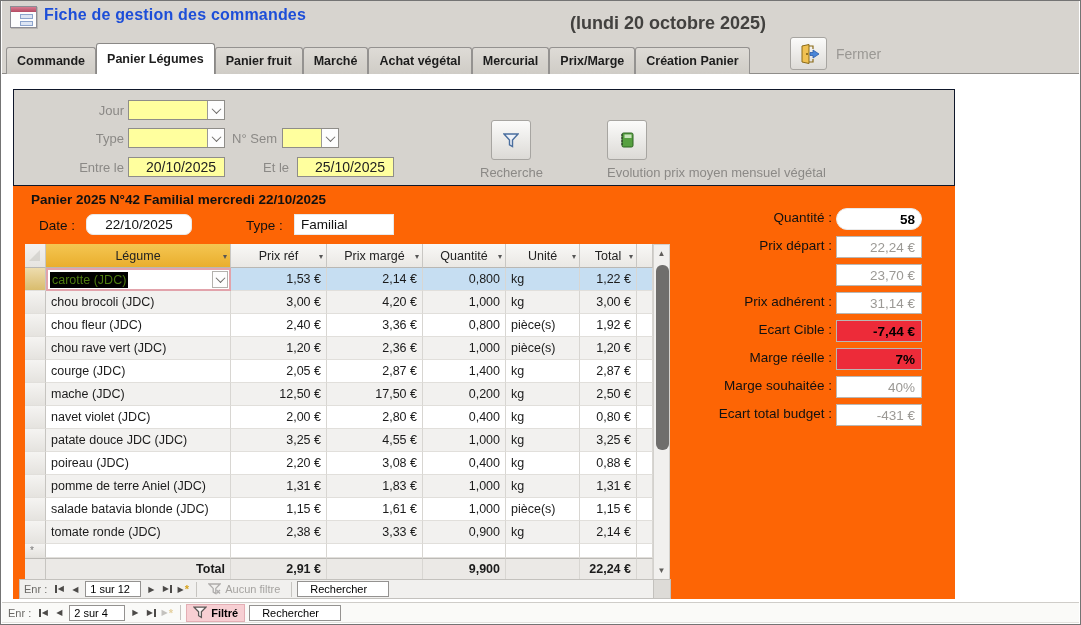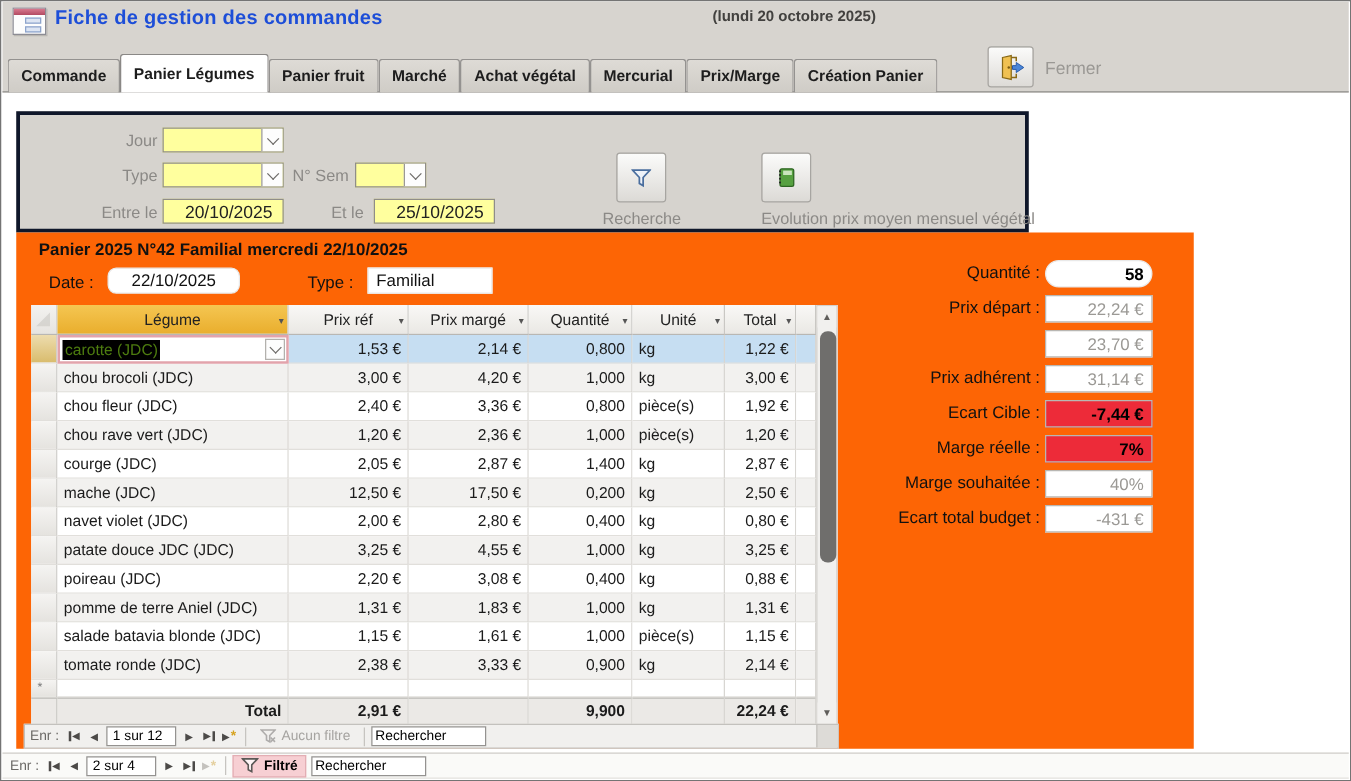--- a/index.html
+++ b/index.html
@@ -10,37 +10,37 @@
     background:#ffffff; border:1px solid #747474; overflow:hidden;
     font-family:"Liberation Sans", sans-serif;
   }
   
   .top-band { position:absolute; left:1px; top:0; width:1077px; height:73px; background:#d7d4cf; border-bottom:1px solid #8f8d8a; }
   .form-icon { position:absolute; left:8px; top:5px; width:27px; height:22px; background:#fdfdfd; border:1px solid #8c8c94; box-shadow:1px 1px 0 #b9b6b1; }
   .form-icon .bar { position:absolute; left:0; top:0; right:0; height:5px; background:linear-gradient(#d97b90,#b34a62); }
   .form-icon .f1,.form-icon .f2 { position:absolute; left:9px; width:13px; height:5px; background:#dde5f3; border:1px solid #8da4cc; }
   .form-icon .f1 { top:7px; } .form-icon .f2 { top:14px; }
   .win-title { position:absolute; left:42px; top:5px; font-size:16px; font-weight:bold; color:#1d4ed8; letter-spacing:0.2px; }
-  .win-title-date { position:absolute; left:568px; top:5px; font-size:12px; font-weight:bold; color:#42413f; }
+  .win-title-date { position:absolute; left:568px; top:12px; font-size:18px; font-weight:bold; color:#42413f; }
   .tab-strip { position:absolute; left:4px; bottom:-1px; display:flex; align-items:flex-end; }
   .tab {
     padding:6px 10px 5px; margin-right:0; font-size:12.5px; font-weight:bold; color:#1d1d1d;
     background:linear-gradient(#dedbd6,#cfccc6); border:1px solid #949290; border-bottom:none;
     border-radius:3px 3px 0 0; height:27px; white-space:nowrap; cursor:default;
   }
   .tab.active { background:#ffffff; height:31px; padding-top:8px; position:relative; z-index:2; border-color:#8a8886; }
   .close-btn {
     position:absolute; left:788px; top:36px; width:37px; height:33px;
     background:linear-gradient(#fbfbfa,#dddbd7); border:1px solid #a7a5a1; border-radius:3px;
     display:flex; align-items:center; justify-content:center;
   }
   .close-label { position:absolute; left:834px; top:45px; font-size:14px; color:#9a9894; }
   
   .content { position:absolute; left:1px; top:74px; width:1077px; height:549px; background:#ffffff; }
-  .filter-panel { position:absolute; left:11px; top:14px; width:810px; height:97px; background:#d6d3ce; border:3px solid #0f172a; }
+  .filter-panel { position:absolute; left:11px; top:14px; width:942px; height:97px; background:#d6d3ce; border:1px solid #0f172a; }
   .flabel { position:absolute; font-size:13px; color:#8b8986; text-align:right; }
   .combo, .ybox {
     position:absolute; height:20px; background:var(--yellow); border:1px solid #8f8d89; font-size:13px; color:#222;
   }
   .combo { padding-right:17px; }
   .combo .drop {
     position:absolute; right:0; top:0; bottom:0; width:17px; background:#fdfdfd; border-left:1px solid #9b9995;
     display:flex; align-items:center; justify-content:center;
   }
   .chev { width:7px; height:7px; border-right:1.6px solid #6d6b68; border-bottom:1.6px solid #6d6b68; transform:rotate(45deg) translate(-1px,-1px); }
@@ -97,21 +97,21 @@
   .nav-btn { display:flex; align-items:center; justify-content:center; width:16px; height:16px; font-size:8px; color:#4c4a48; }
   .nav-btn .bL { border-left:2px solid #4c4a48; padding-left:1px; line-height:8px; }
   .nav-btn .bR { border-right:2px solid #4c4a48; padding-right:1px; line-height:8px; }
   .nav-btn.pale { color:#c4c2be; }
   .nav-star { color:#d6a21e; font-weight:bold; font-size:11px; margin-left:1px; }
   .nav-star.pale { color:#e4cf9d; }
   .nav-pos { width:56px; height:16px; background:#fff; border:1px solid #949290; color:#000; display:flex; align-items:center; padding-left:4px; margin:0 2px; }
   .nav-sep { width:1px; height:15px; background:#c6c4c0; margin:0 5px; }
   .nav-filter { display:flex; align-items:center; gap:4px; padding:1px 6px; height:18px; color:#a5a3a0; }
   .nav-filter.on { background:#f7cfd3; border:1px solid #e3aeb4; color:#000; font-weight:bold; }
-  .nav-search { width:92px; height:16px; background:#fff; border:1px solid #949290; color:#000; display:flex; align-items:center; padding-left:2px; }
+  .nav-search { width:92px; height:16px; background:#fff; border:1px solid #949290; color:#000; display:flex; align-items:center; padding-left:12px; }
   .nav-corner { margin-left:auto; width:17px; height:18px; background:#dddbd7; border-left:1px solid #c3c1bd; }
   svg { display:block; }
 </style>
 </head>
 <body>
 
 <div class="window">
 
   <div class="top-band">
     <div class="form-icon">

